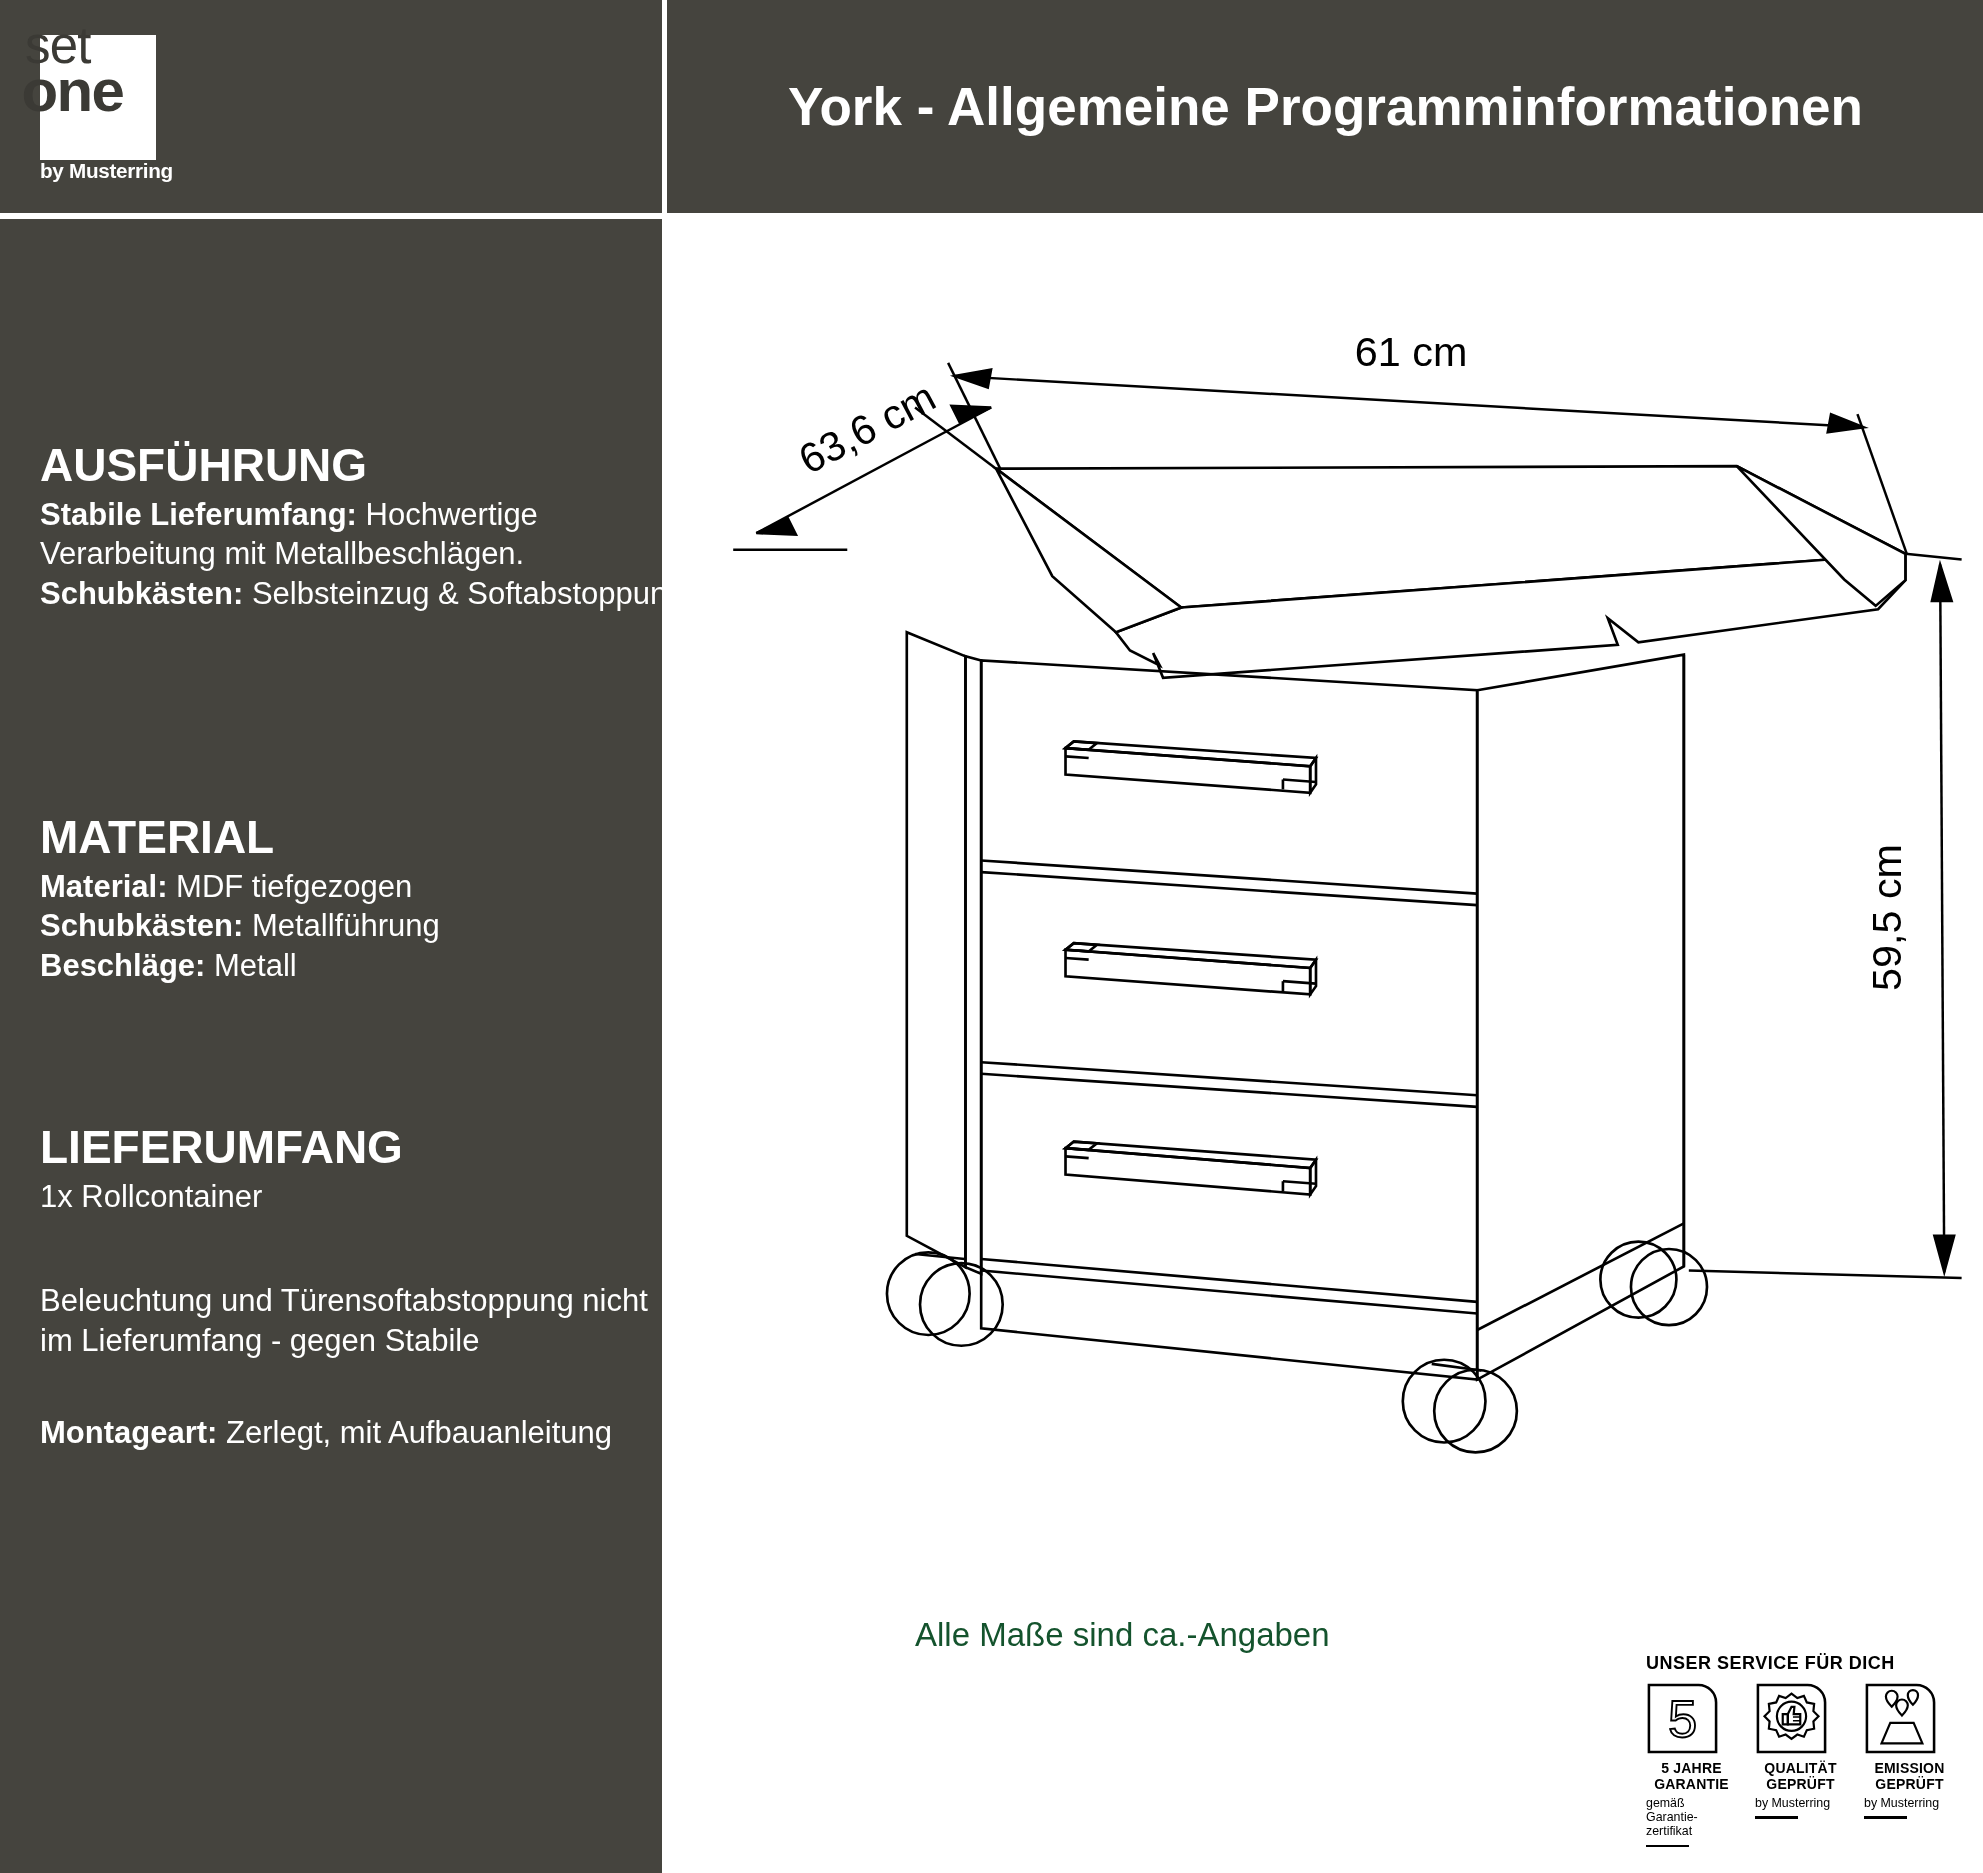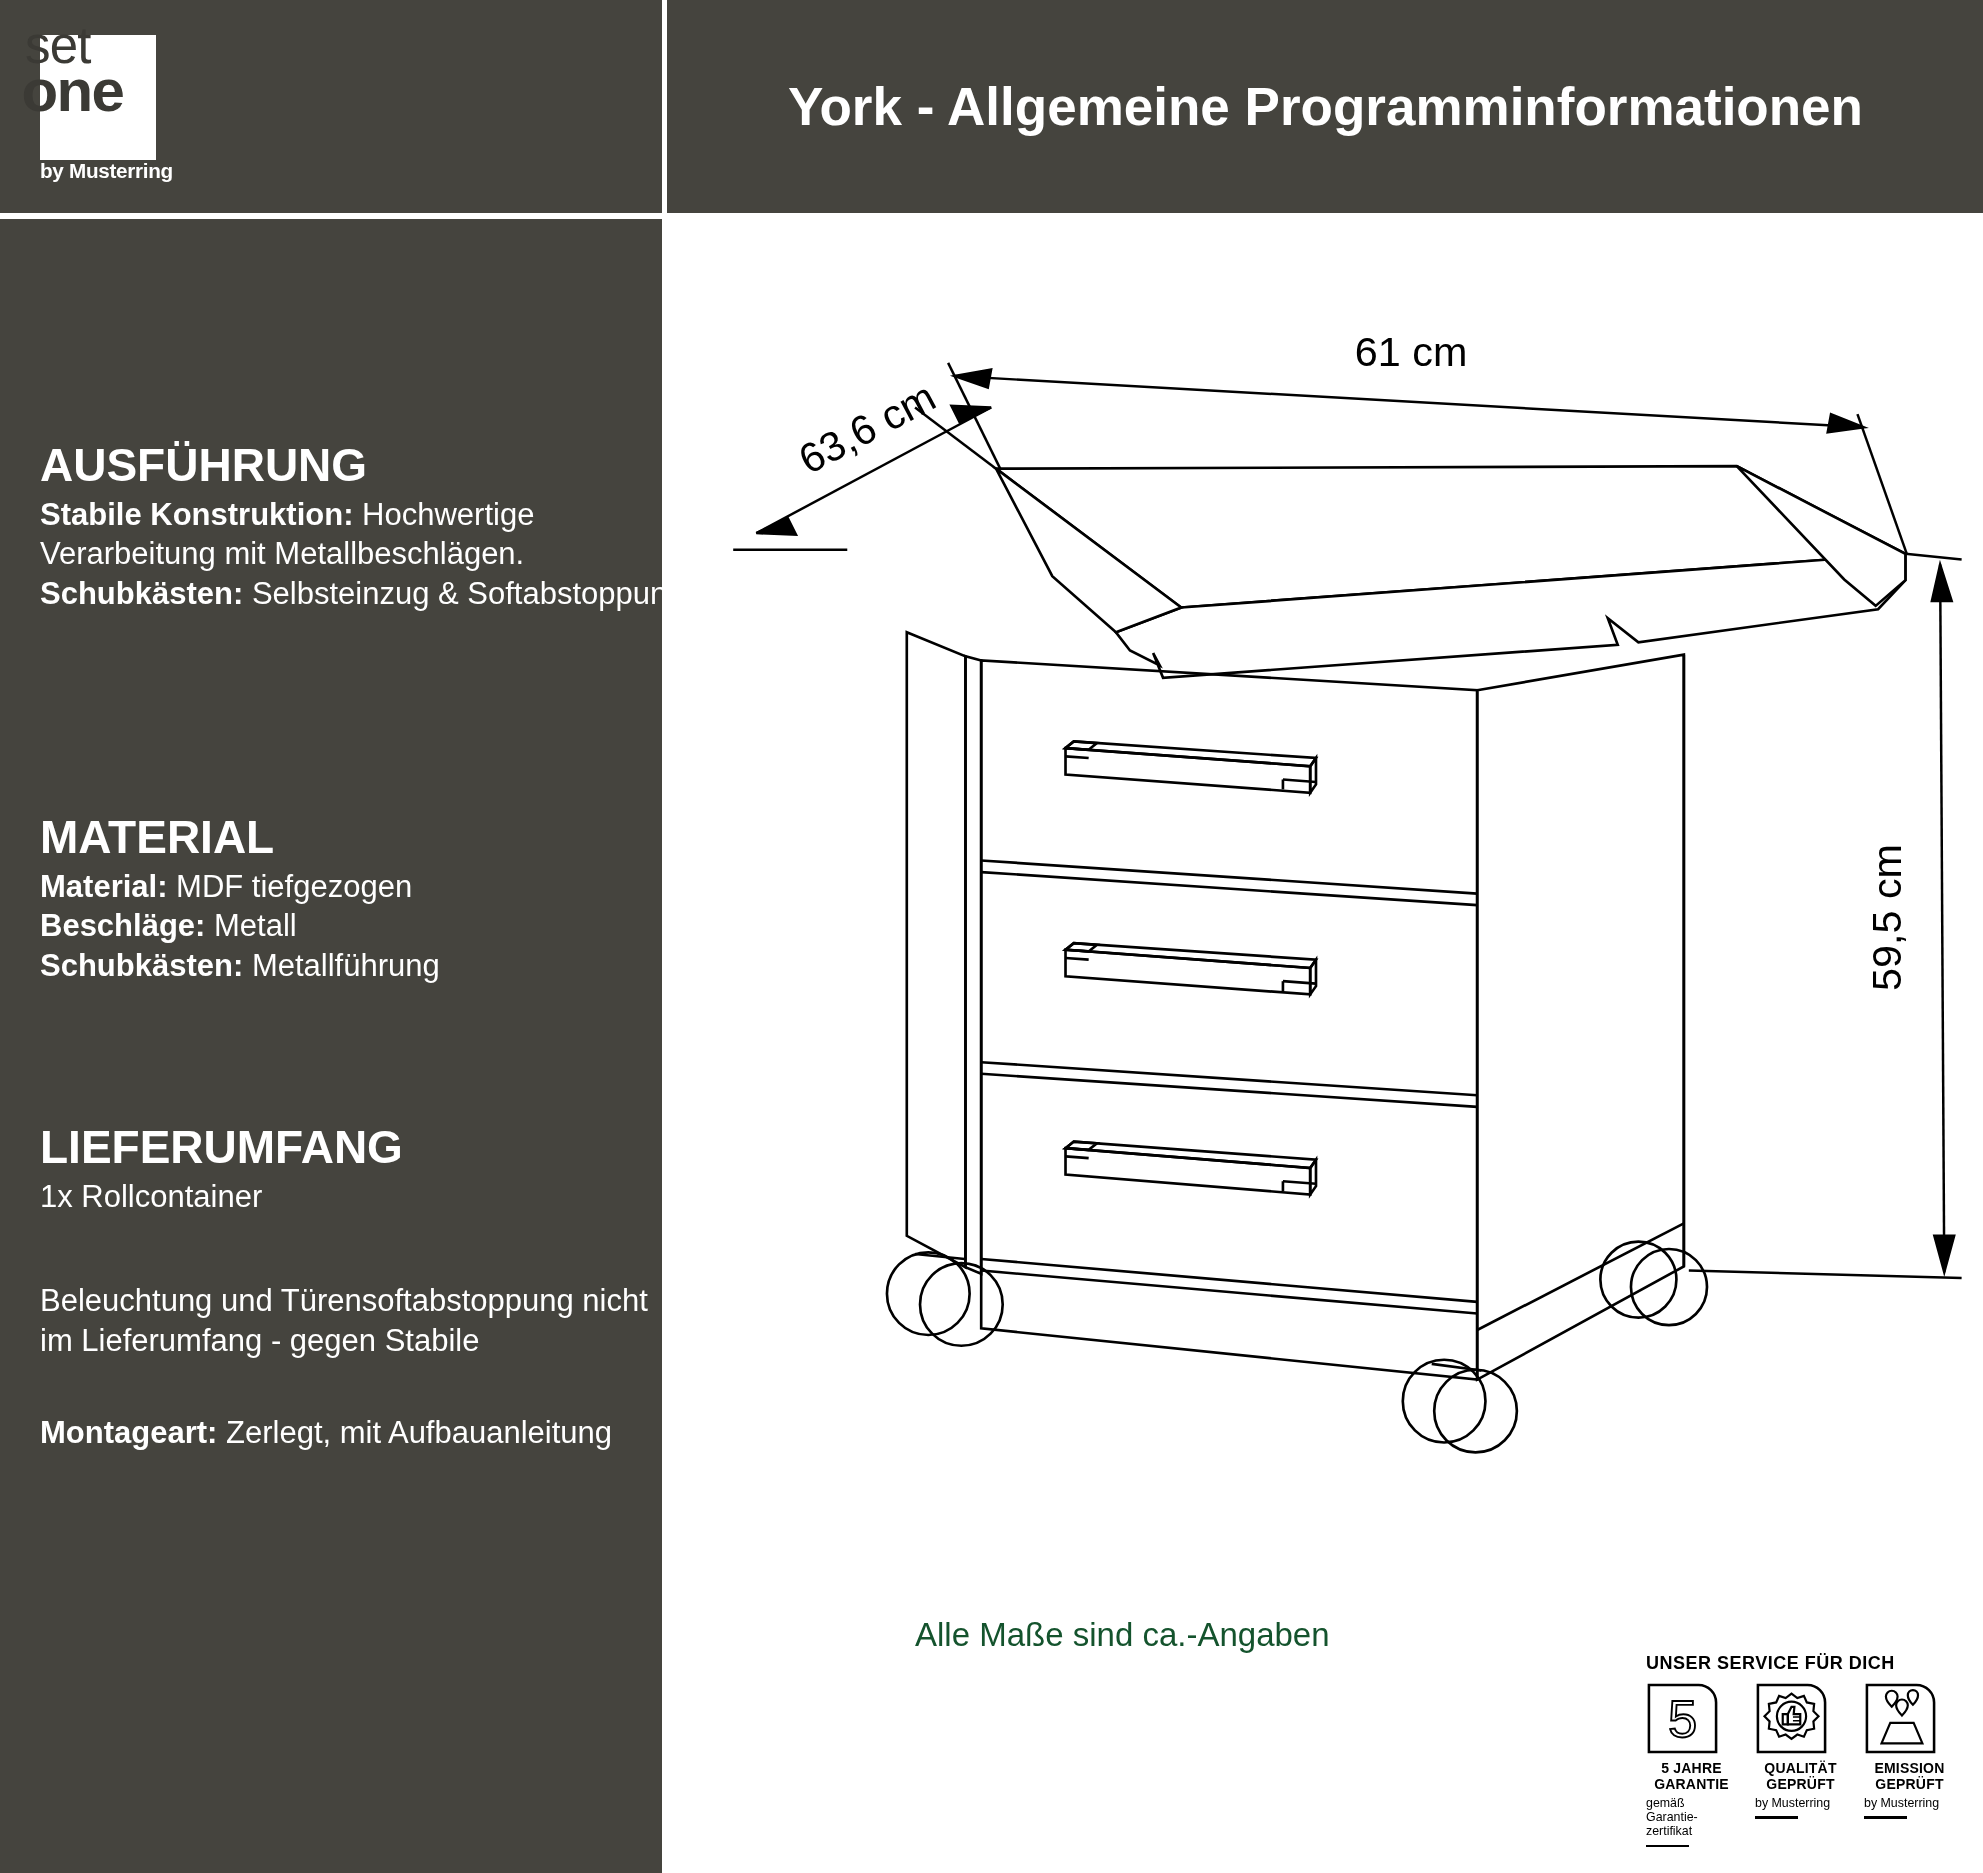--- a/index.html
+++ b/index.html
@@ -114,29 +114,29 @@
 
 <div class="header-panel">
   <div class="header-title">York - Allgemeine Programminformationen</div>
 </div>
 
 <div class="sidebar">
 
 
   <div class="sec sec-exec">
     <h2>AUSFÜHRUNG</h2>
-    <p><b>Stabile Konstruktion:</b> <span>Hochwertige Verarbeitung mit Metallbeschlägen.</span></p>
+    <p><b>Stabile Lieferumfang:</b> <span>Hochwertige Verarbeitung mit Metallbeschlägen.</span></p>
     <p><b>Schubkästen:</b> <span>Selbsteinzug &amp; Softabstoppung</span></p>
   </div>
 
   <div class="sec sec-mat">
     <h2>MATERIAL</h2>
     <p><b>Material:</b> <span>MDF tiefgezogen</span></p>
+    <p><b>Schubkästen:</b> <span>Metallführung</span></p>
     <p><b>Beschläge:</b> <span>Metall</span></p>
-    <p><b>Schubkästen:</b> <span>Metallführung</span></p>
   </div>
 
   <div class="sec sec-scope">
     <h2>LIEFERUMFANG</h2>
     <p>1x Rollcontainer</p>
   </div>
 
   <div class="note-extra">Beleuchtung und Türensoftabstoppung nicht im Lieferumfang - gegen Stabile</div>
 
   <div class="note-assembly"><b>Montageart:</b> <span>Zerlegt, mit Aufbauanleitung</span></div>

